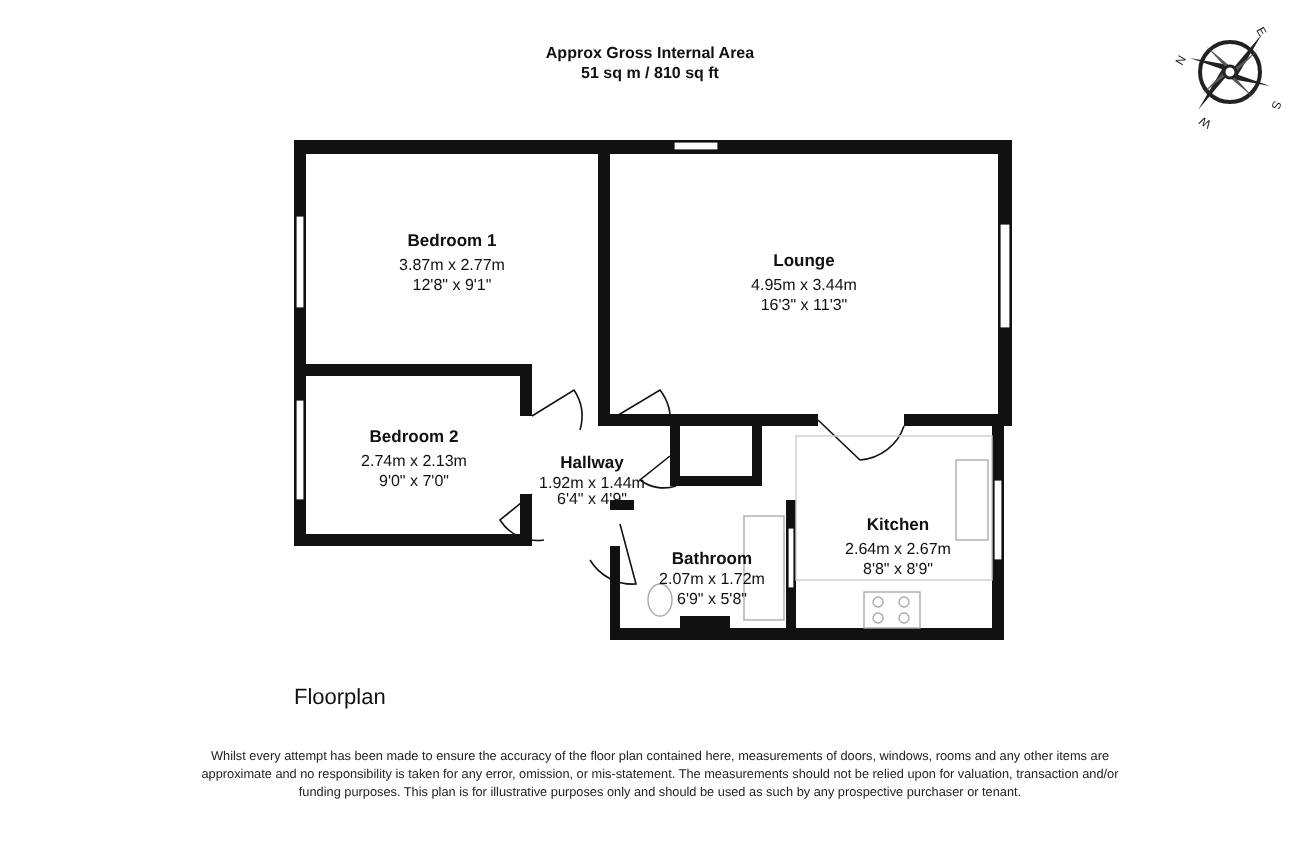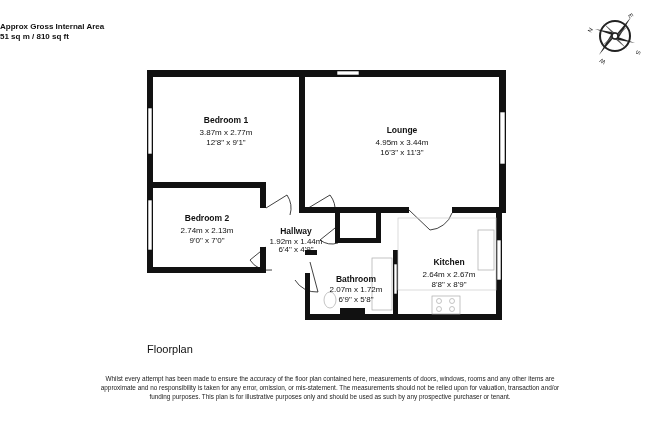--- a/index.html
+++ b/index.html
@@ -1,17 +1,17 @@
 <!DOCTYPE html>
 <html><head>
 <meta charset="utf-8">
 <style>
   html,body{margin:0;padding:0;background:#fff;}
   body{width:650px;height:423px;position:relative;overflow:hidden;font-family:"Liberation Sans",sans-serif;color:#111;}
-  .hdr{position:absolute;left:0;top:22px;width:650px;font-weight:bold;font-size:8px;line-height:10px;}
+  .hdr{position:absolute;left:0;top:22px;width:650px;text-align:center;font-weight:bold;font-size:8px;line-height:10px;}
   .compass{position:absolute;left:585px;top:5px;width:60px;height:60px;}
   svg.plan{position:absolute;left:0;top:0;}
   .plan text{font-family:"Liberation Sans",sans-serif;fill:#111;}
   .rn{font-weight:bold;font-size:8.5px;}
   .rd{font-size:8px;}
   .fp{position:absolute;left:147px;top:343px;font-size:11px;text-align:right;}
   .disc{position:absolute;left:95px;top:374px;width:470px;text-align:center;font-size:6.4px;line-height:9.2px;color:#222;}
 </style>
 </head>
 <body>

